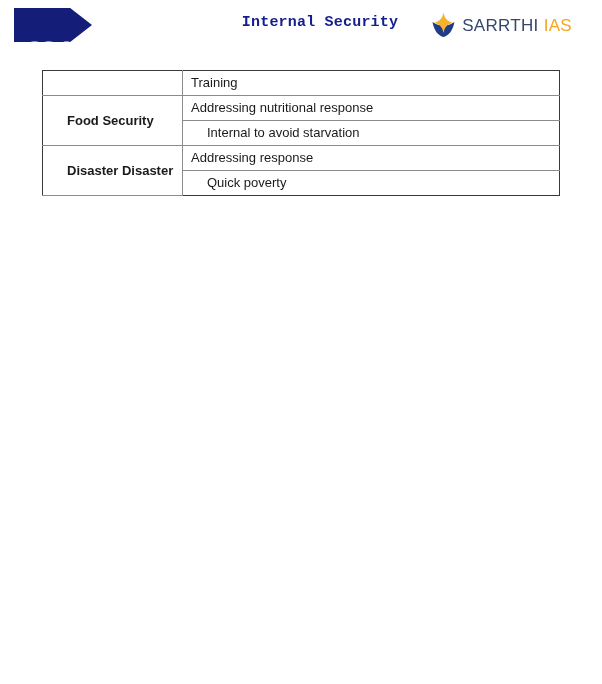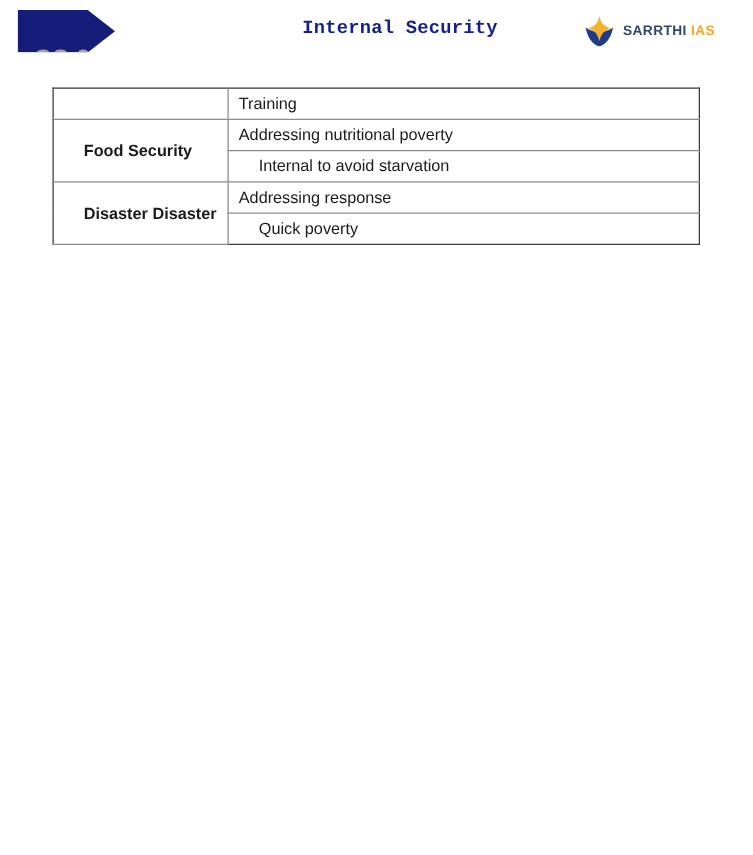--- a/index.html
+++ b/index.html
@@ -75,22 +75,22 @@
     align-items: center;
     gap: 5px;
   }
   .brand-mark {
     width: 27px;
     height: 26px;
     display: block;
     flex: 0 0 auto;
   }
   .brand-text {
-    font-size: 11px;
-    font-weight: bold;
+    font-size: 17px;
+    font-weight: normal;
     letter-spacing: 0.3px;
     line-height: 1;
     white-space: nowrap;
     font-family: "Liberation Sans", sans-serif;
   }
   .brand-text .brand-primary { color: #34476b; }
   .brand-text .brand-accent  { color: #f5a623; }
 
   
   .content-table {
@@ -162,21 +162,21 @@
   </colgroup>
   <tbody>
 
     <tr class="group-start">
       <td class="cell-category cell-empty"></td>
       <td class="cell-detail">Training</td>
     </tr>
 
     <tr class="group-start">
       <td class="cell-category" rowspan="2">Food Security</td>
-      <td class="cell-detail">Addressing nutritional poverty</td>
+      <td class="cell-detail">Addressing nutritional response</td>
     </tr>
 
     <tr>
       <td class="cell-detail">Internal to avoid starvation</td>
     </tr>
 
     <tr class="group-start">
       <td class="cell-category" rowspan="2">Disaster Disaster</td>
       <td class="cell-detail">Addressing response</td>
     </tr>

